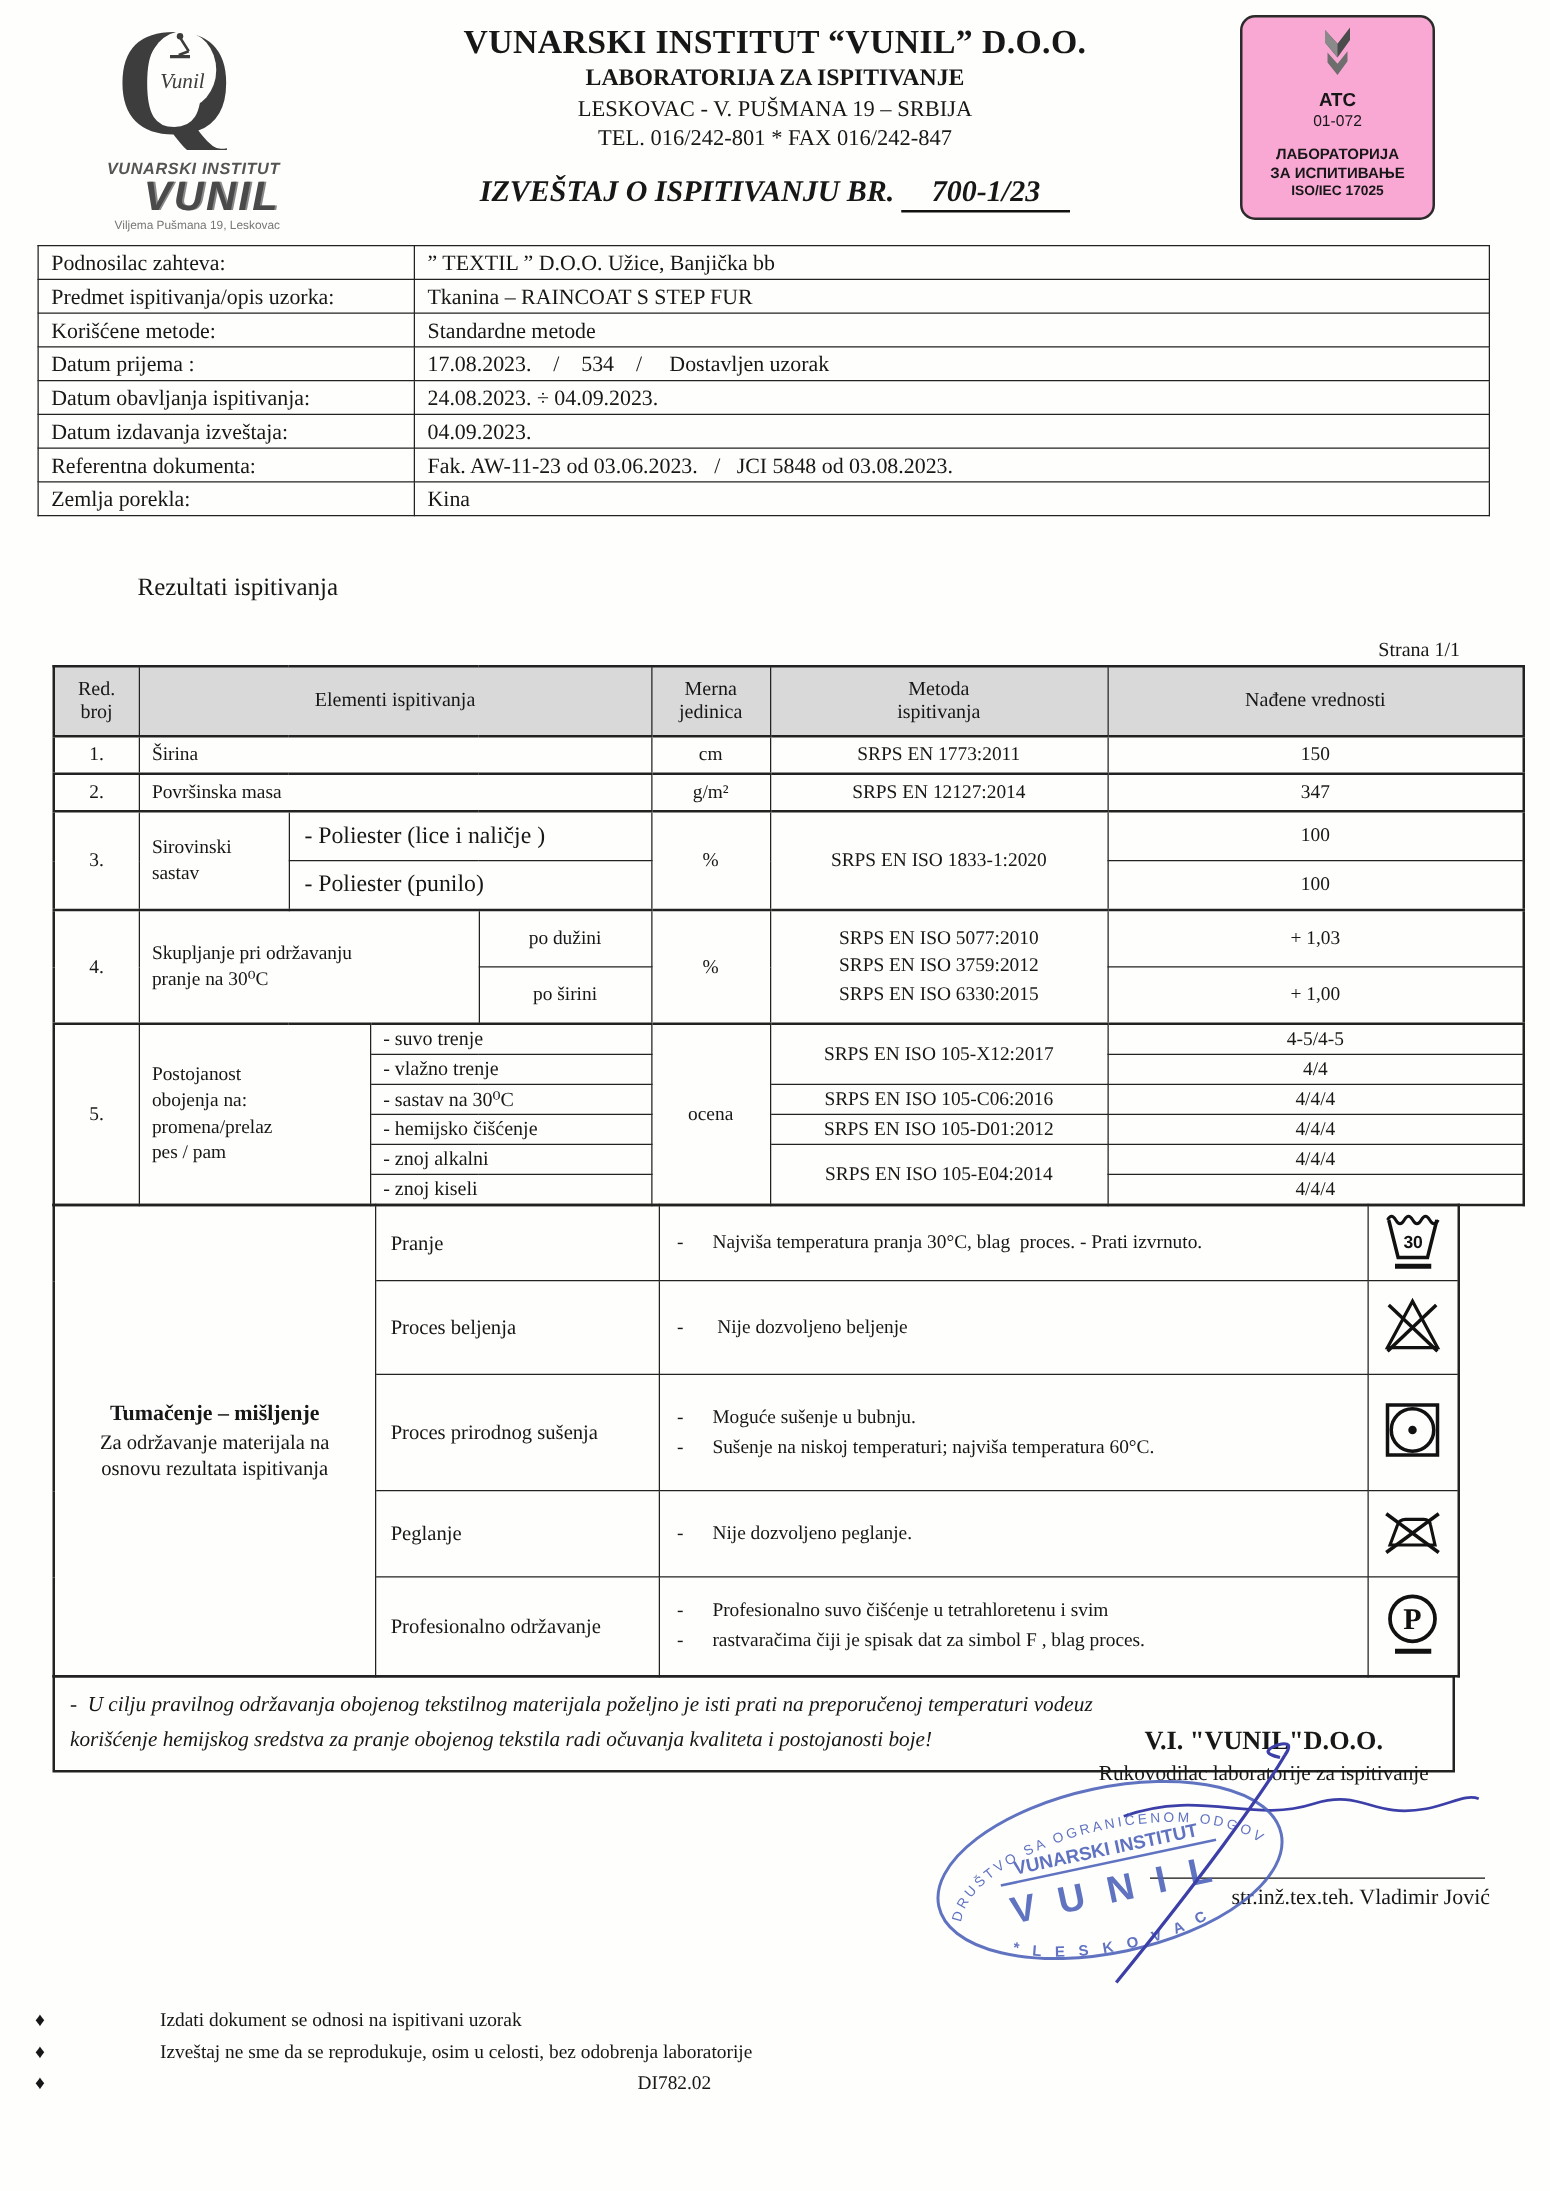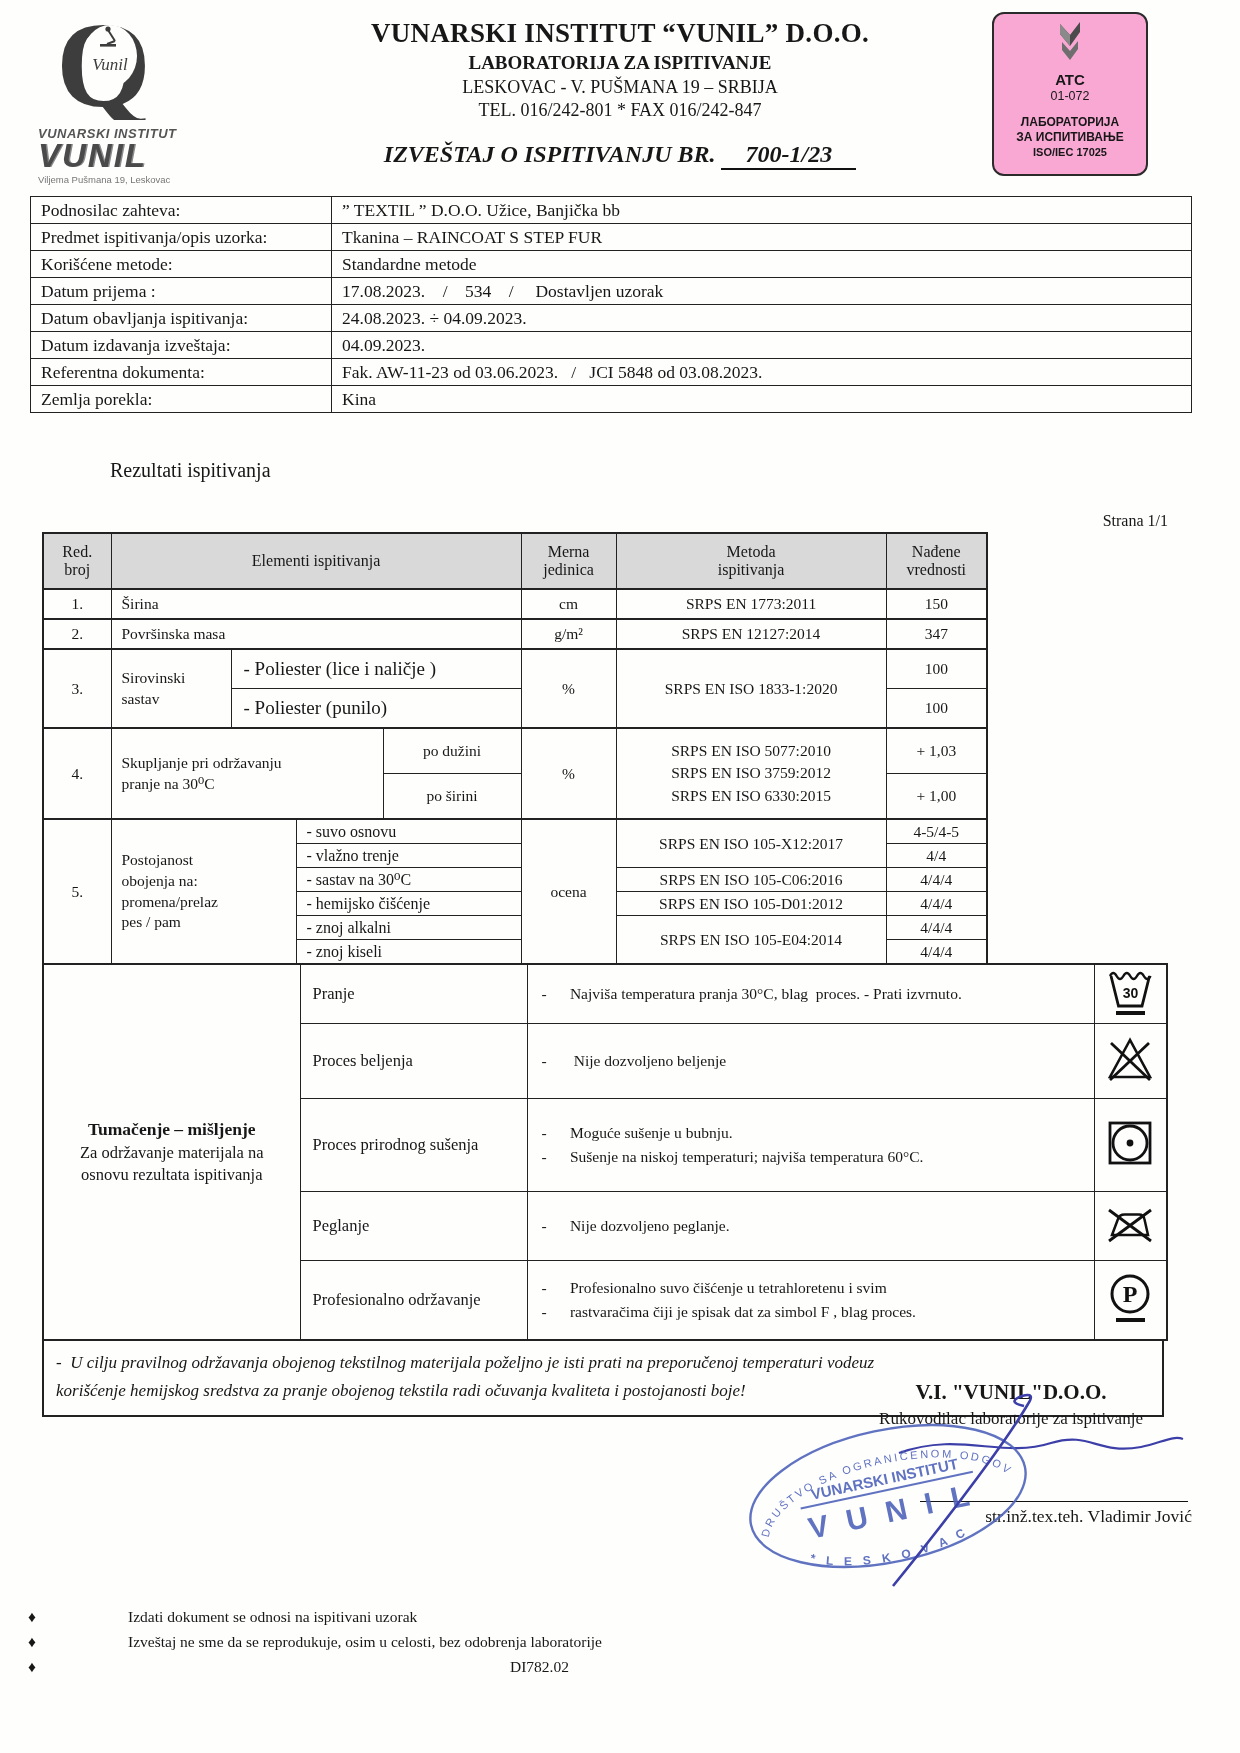--- a/index.html
+++ b/index.html
@@ -6,21 +6,21 @@
   .page{
     position:relative;width:1240px;height:1753px;margin:0 auto;
     background:#fefefd;color:#171717;
     font-family:"Liberation Serif","DejaVu Serif",serif;
     overflow:hidden;
   }
   .pre{white-space:pre-wrap;}
 
   
   .hdr{position:relative;height:196px;}
-  .logo-block{position:absolute;left:38px;top:8px;width:200px;text-align:left;}
+  .logo-block{position:absolute;left:24px;top:8px;width:200px;text-align:right;}
   .logo-inst{font-family:"Liberation Sans",sans-serif;font-style:italic;font-weight:bold;
     color:#555;font-size:13px;letter-spacing:.5px;margin-top:2px;}
   .logo-brand{font-family:"Liberation Sans",sans-serif;font-style:italic;font-weight:900;
     color:#4a4a4a;font-size:33px;letter-spacing:2px;line-height:.9;
     text-shadow:1.5px 0 #8a8a8a;}
   .logo-addr{font-family:"Liberation Sans",sans-serif;color:#777;font-size:9.5px;margin-top:3px;}
   .hdr-center{width:700px;margin:0 auto;padding-top:18px;text-align:center;}
   .inst-name{font-weight:bold;font-size:27px;letter-spacing:.3px;}
   .inst-lab{font-weight:bold;font-size:19px;margin-top:3px;}
   .inst-addr{font-size:18px;margin-top:3px;}
@@ -37,21 +37,21 @@
 
   
   table{border-collapse:collapse;}
   .info-tbl{margin-left:30px;width:1162px;table-layout:fixed;}
   .info-tbl td{border:1.5px solid #222;font-size:17.5px;padding:1px 10px;height:24px;}
   .info-tbl td.lbl{width:280px;}
 
   
   .res-title{margin:46px 0 0 110px;font-size:20px;}
   .strana{width:1126px;margin:30px 0 2px 42px;text-align:right;font-size:16px;}
-  .res-tbl{margin-left:42px;width:946px;table-layout:fixed;}
+  .res-tbl{margin-left:42px;width:1178px;table-layout:fixed;}
   .res-tbl td,.res-tbl th{border:1px solid #222;font-size:15.5px;padding:1px 6px;vertical-align:middle;}
   .res-tbl{border:2px solid #222;}
   .res-tbl thead th{background:#d9d9d9;font-weight:normal;font-size:16px;
     border-bottom:2px solid #222;height:52px;white-space:pre-line;}
   .res-tbl .c{text-align:center;}
   .res-tbl tr.sep>td{border-top:2px solid #222;}
   .res-tbl .el{padding-left:10px;}
   .res-tbl .big{font-size:19px;height:36px;padding-left:12px;}
   .res-tbl .h28>td{height:26px;}
   .res-tbl .h42>td{height:42px;}
@@ -243,21 +243,21 @@
         <td class="c">po širini</td>
         <td class="c">+ 1,00</td>
       </tr>
 
       <tr class="sep h22">
         <td class="c" rowspan="6">5.</td>
         <td colspan="2" rowspan="6" class="el lblline">Postojanost
 obojenja na:
 promena/prelaz
 pes / pam</td>
-        <td colspan="2" class="sub">- suvo osnovu</td>
+        <td colspan="2" class="sub">- suvo trenje</td>
         <td class="c" rowspan="6">ocena</td>
         <td class="c" rowspan="2">SRPS EN ISO 105-X12:2017</td>
         <td class="c">4-5/4-5</td>
       </tr>
       <tr class="h22">
         <td colspan="2" class="sub">- vlažno trenje</td>
         <td class="c">4/4</td>
       </tr>
       <tr class="h22">
         <td colspan="2" class="sub">- sastav na 30⁰C</td>

